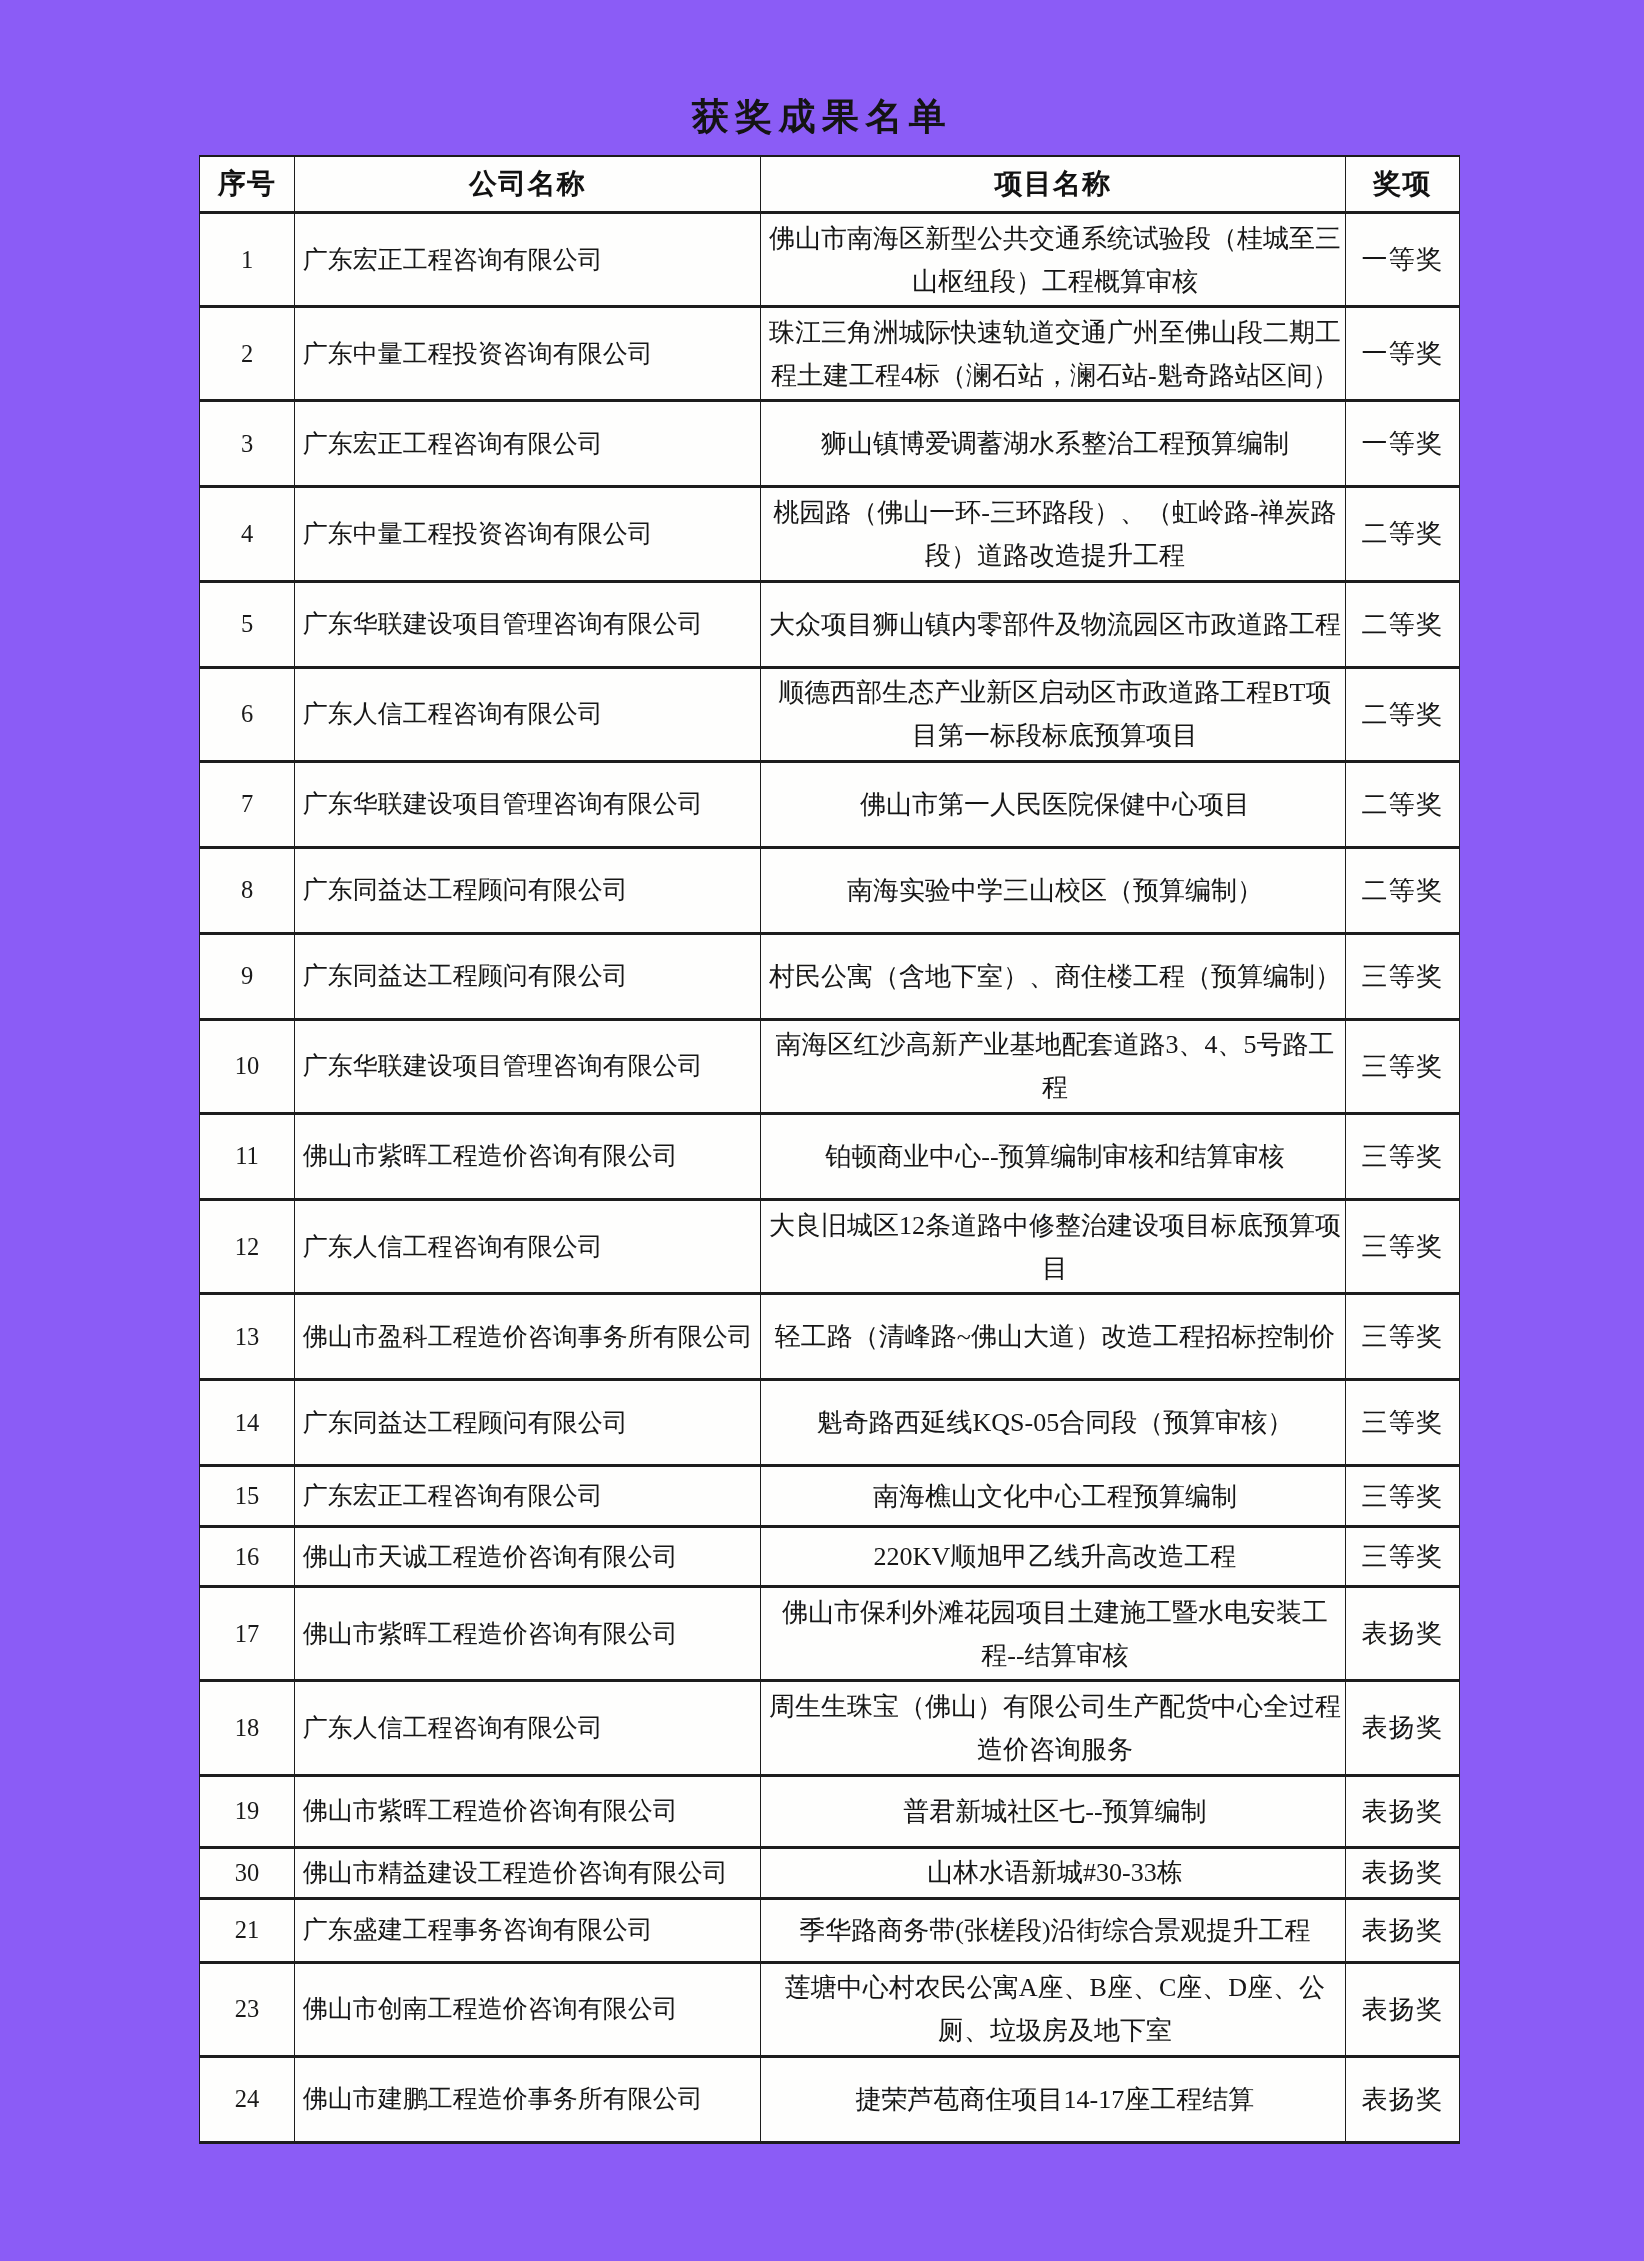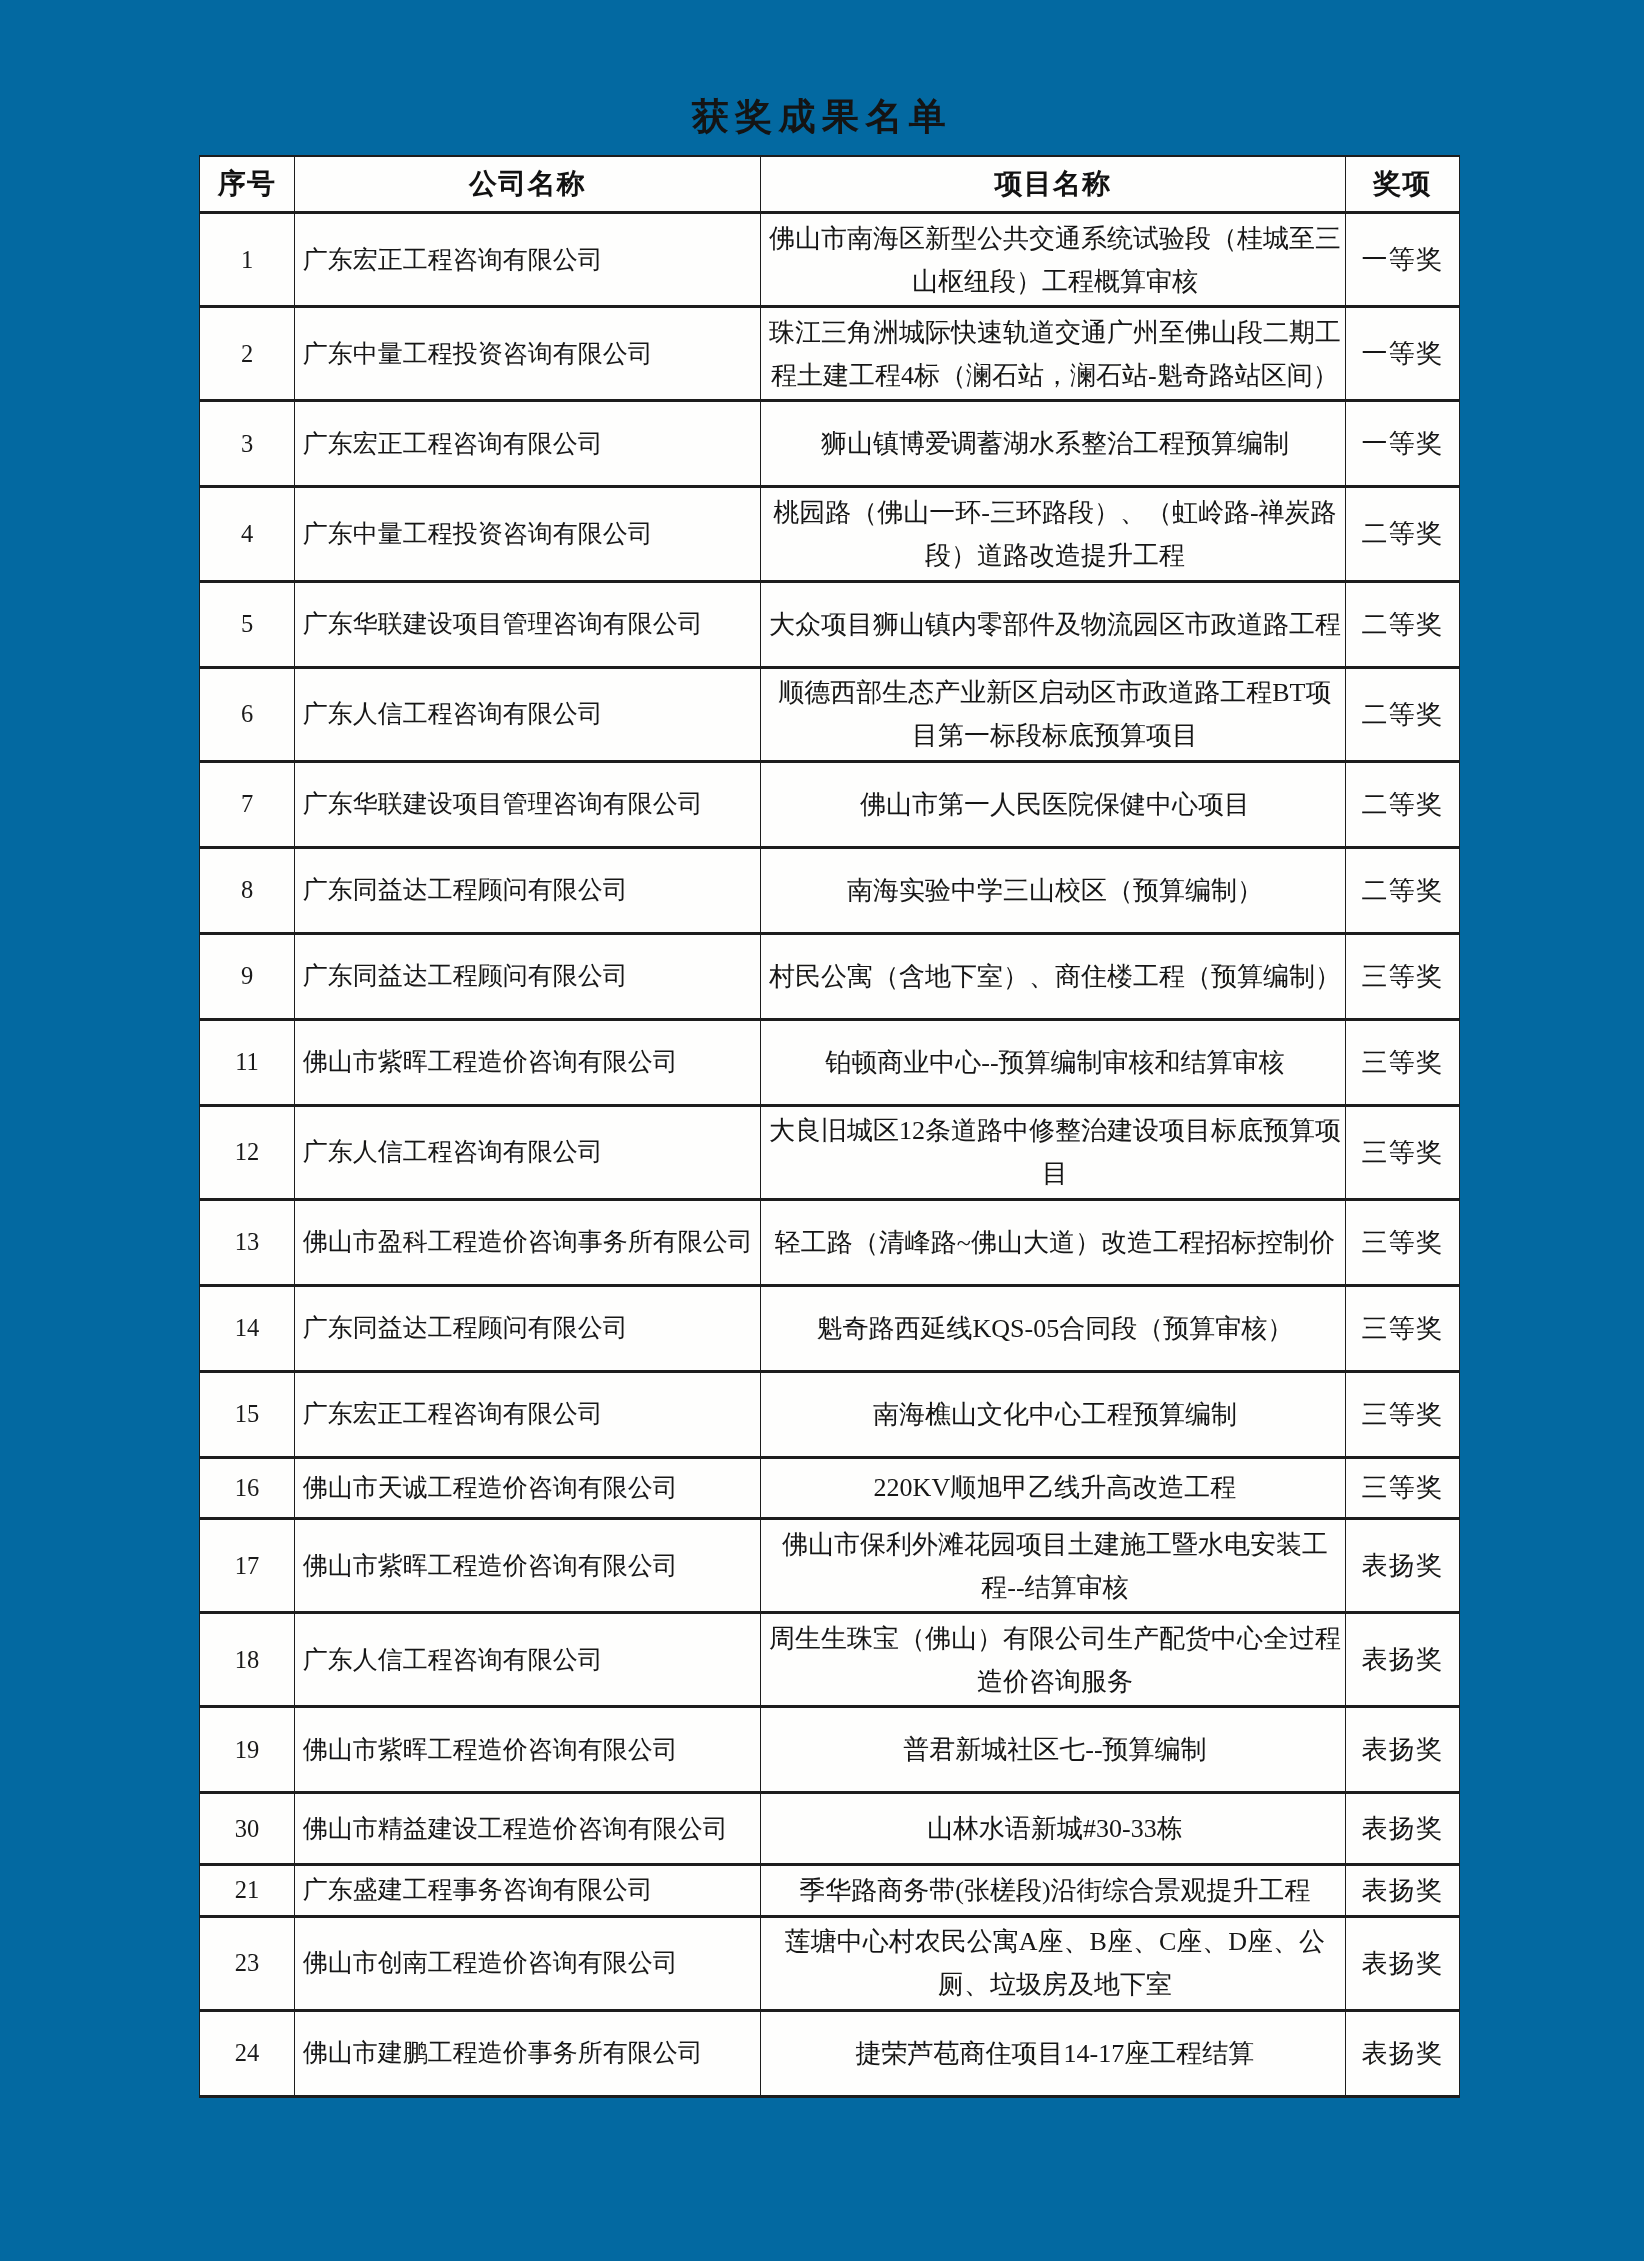--- a/index.html
+++ b/index.html
@@ -8,21 +8,21 @@
     width: 1644px;
     height: 2261px;
     background: #ffffff;
     font-family: "Liberation Serif", "DejaVu Serif", serif;
     color: #161616;
   }
   .sheet {
     position: relative;
     width: 1644px;
     height: 2261px;
-    background: #0369a1;
+    background: #8b5cf6;
     overflow: hidden;
   }
   .doc-title {
     position: absolute;
     top: 92px;
     left: 0;
     width: 1644px;
     text-align: center;
     font-size: 37px;
     font-weight: 700;
@@ -177,20 +177,26 @@
     <td class="award">二等奖</td>
   </tr>
 
   <tr>
     <td class="num">9</td>
     <td class="company">广东同益达工程顾问有限公司</td>
     <td class="project">村民公寓（含地下室）、商住楼工程（预算编制）</td>
     <td class="award">三等奖</td>
   </tr>
 
+  <tr>
+    <td class="num">10</td>
+    <td class="company">广东华联建设项目管理咨询有限公司</td>
+    <td class="project">南海区红沙高新产业基地配套道路3、4、5号路工程</td>
+    <td class="award">三等奖</td>
+  </tr>
 
   <tr>
     <td class="num">11</td>
     <td class="company">佛山市紫晖工程造价咨询有限公司</td>
     <td class="project">铂顿商业中心--预算编制审核和结算审核</td>
     <td class="award">三等奖</td>
   </tr>
 
   <tr>
     <td class="num">12</td>

